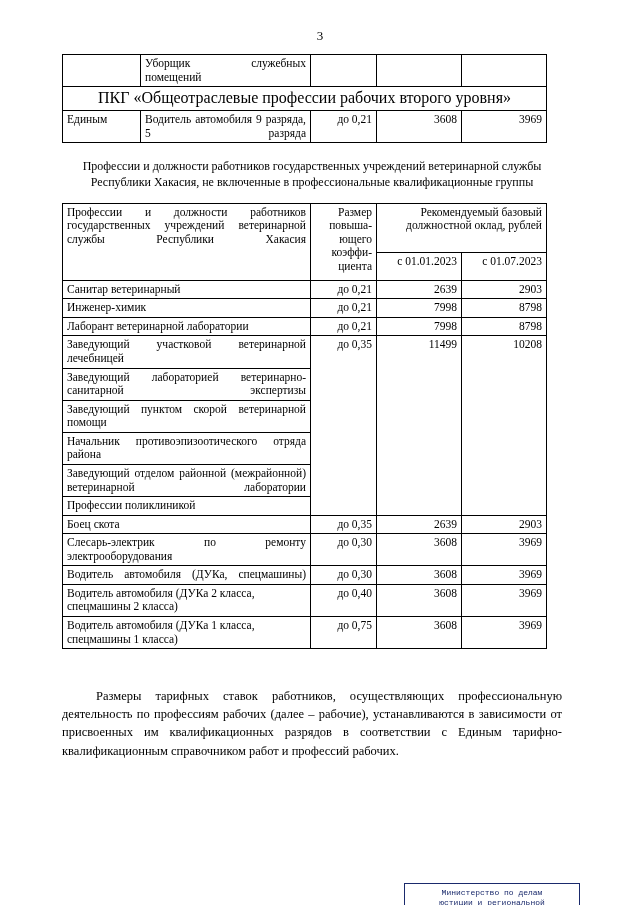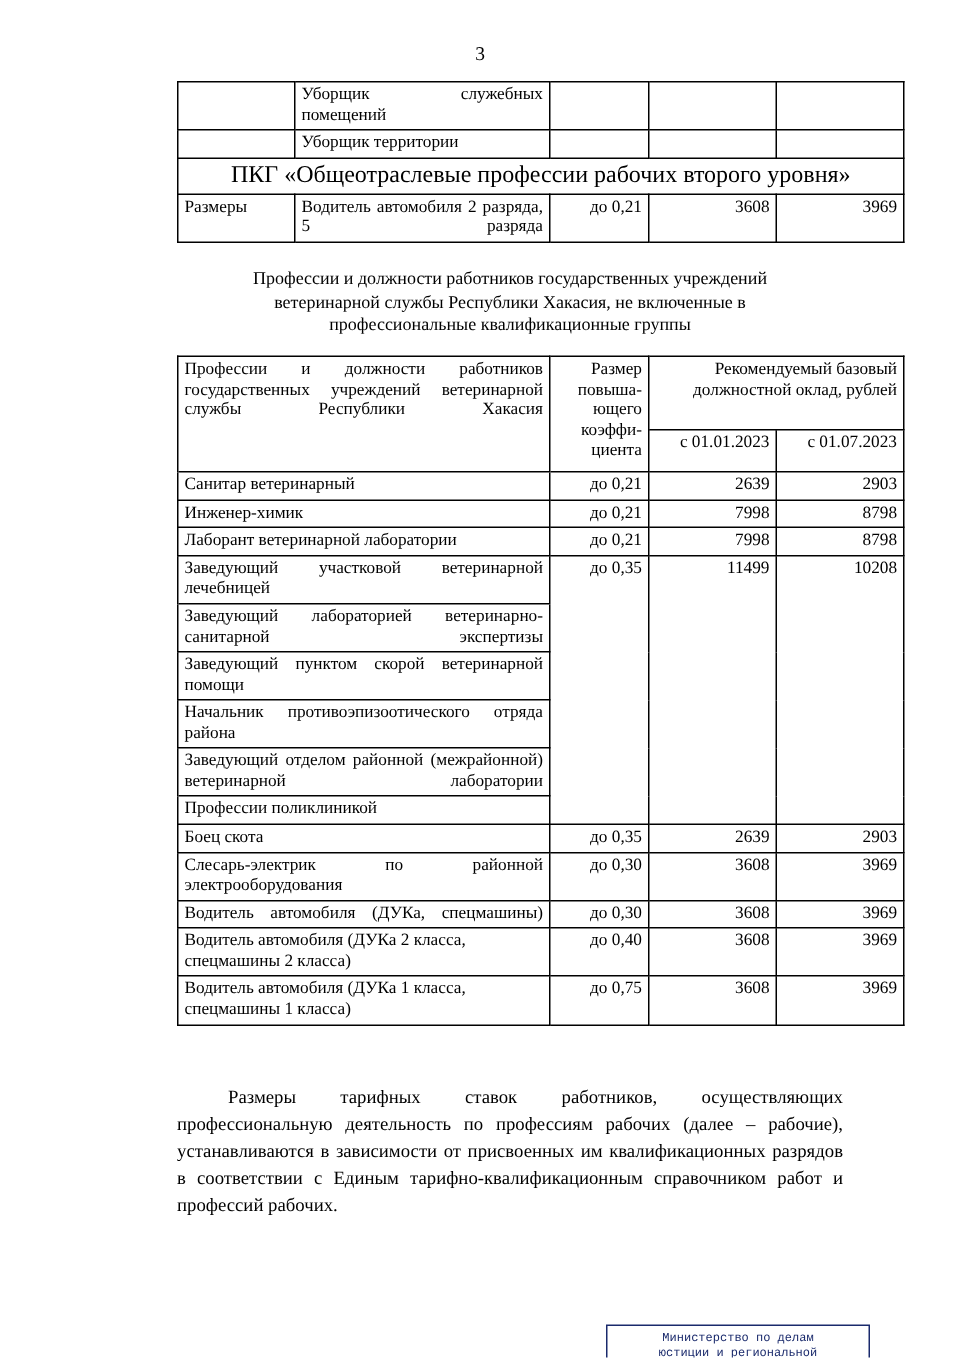--- a/index.html
+++ b/index.html
@@ -22,21 +22,21 @@
     padding: 0;
     box-sizing: border-box;
   }
   .page-number {
     text-align: center;
     font-size: 13px;
     margin-top: 28px;
     margin-bottom: 10px;
   }
   .doc-body {
-    padding: 0 78px 0 118px;
+    padding: 0 78px 0 62px;
     box-sizing: border-box;
   }
   table.doc-table {
     border-collapse: collapse;
     width: 484px;
     table-layout: fixed;
     font-size: 11.5px;
     line-height: 1.18;
   }
   table.doc-table td {
@@ -115,33 +115,26 @@
         <col style="width:85px">
       </colgroup>
       <tbody>
         <tr>
           <td class="c-left"></td>
           <td class="c-just">Уборщик служебных помещений</td>
           <td class="c-center"></td>
           <td class="c-center"></td>
           <td class="c-center"></td>
         </tr>
-        <tr>
-          <td class="c-left"></td>
-          <td class="c-left">Уборщик территории</td>
-          <td class="c-center"></td>
-          <td class="c-center"></td>
-          <td class="c-center"></td>
-        </tr>
         <tr class="span-row">
           <td colspan="5">ПКГ «Общеотраслевые профессии рабочих второго уровня»</td>
         </tr>
         <tr>
-          <td class="c-left">Размеры</td>
-          <td class="c-just">Водитель автомобиля 2 разряда, 5 разряда</td>
+          <td class="c-left">Единым</td>
+          <td class="c-just">Водитель автомобиля 9 разряда, 5 разряда</td>
           <td class="c-center">до 0,21</td>
           <td class="c-center">3608</td>
           <td class="c-center">3969</td>
         </tr>
       </tbody>
     </table>
 
     <p class="intro">Профессии и должности работников государственных учреждений ветеринарной службы Республики Хакасия, не включенные в профессиональные квалификационные группы</p>
 
     <table class="doc-table tbl2">
@@ -203,21 +196,21 @@
           <td class="c-left">Профессии поликлиникой</td>
         </tr>
 
         <tr>
           <td class="c-left">Боец скота</td>
           <td class="c-center">до 0,35</td>
           <td class="c-center">2639</td>
           <td class="c-center">2903</td>
         </tr>
         <tr>
-          <td class="c-just">Слесарь-электрик по районной электрооборудования</td>
+          <td class="c-just">Слесарь-электрик по ремонту электрооборудования</td>
           <td class="c-center">до 0,30</td>
           <td class="c-center">3608</td>
           <td class="c-center">3969</td>
         </tr>
         <tr>
           <td class="c-just">Водитель автомобиля (ДУКа, спецмашины)</td>
           <td class="c-center">до 0,30</td>
           <td class="c-center">3608</td>
           <td class="c-center">3969</td>
         </tr>

